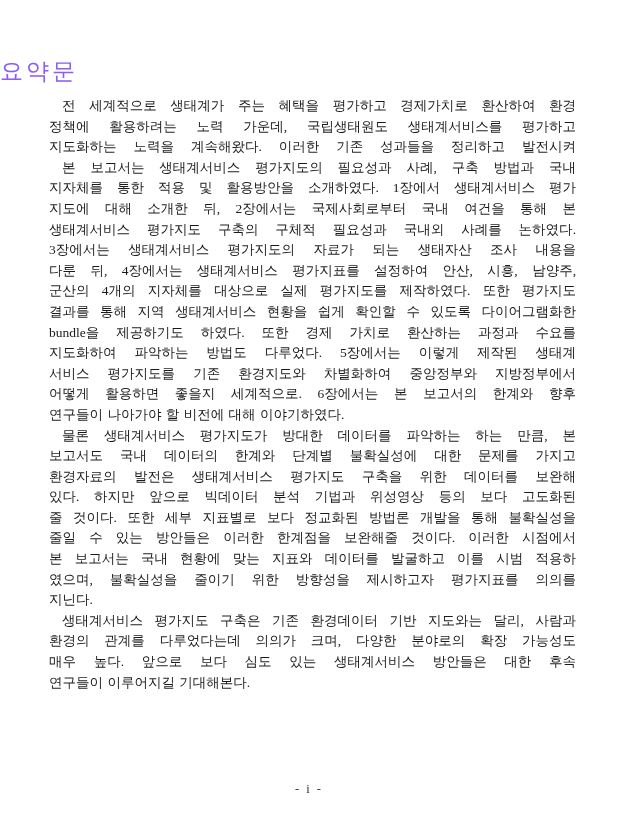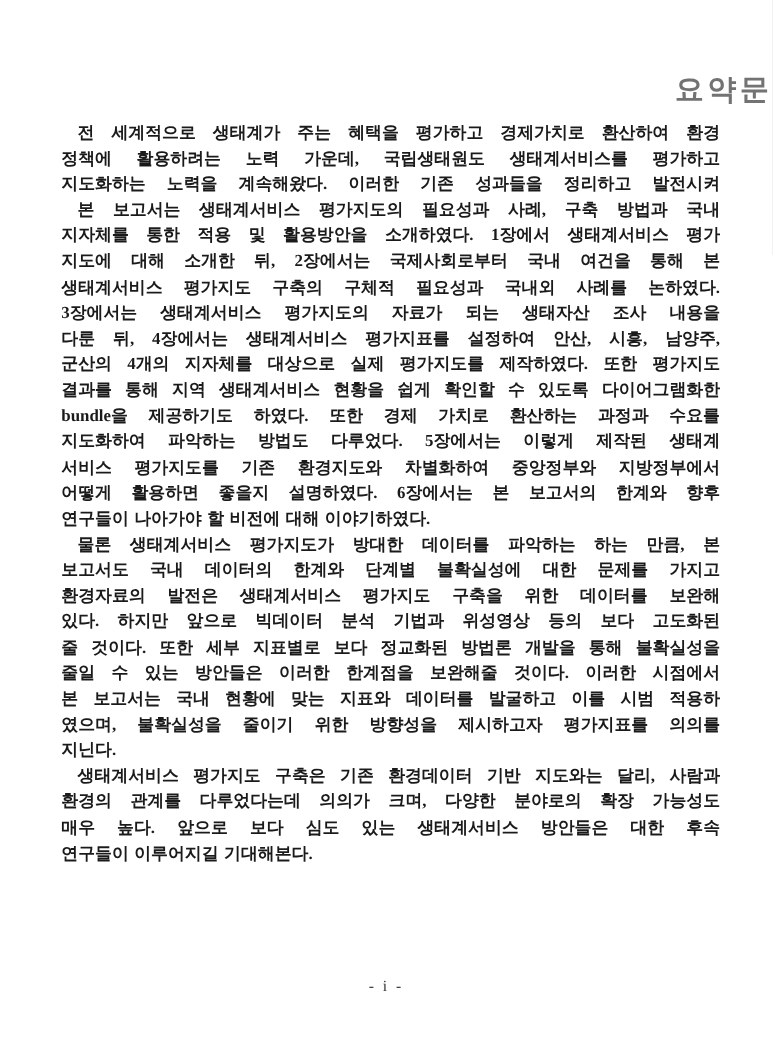--- a/index.html
+++ b/index.html
@@ -16,36 +16,35 @@
     font-family: "Liberation Serif", "DejaVu Serif", serif;
     color: #1a1a1a;
     overflow: hidden;
   }
   .title {
     position: absolute;
     top: 56px;
     left: 0;
     width: 100%;
     margin: 0;
-    text-align: right;
+    text-align: left;
     font-size: 23px;
-    font-weight: bold;
+    font-weight: normal;
     letter-spacing: 3px;
-    color: #737373;
+    color: #8b5cf6;
   }
   .body {
     position: absolute;
     top: 96px;
     left: 49px;
     width: 527px;
   }
   .para {
     margin: 0;
     padding: 0;
-    font-weight: bold;
   }
   .line {
     height: 20.6px;
     line-height: 20.6px;
     font-size: 13.5px;
     text-align: justify;
     text-align-last: justify;
     white-space: nowrap;
     overflow: hidden;
     word-spacing: 1px;
@@ -84,21 +83,21 @@
         <div class="line">지자체를 통한 적용 및 활용방안을 소개하였다. 1장에서 생태계서비스 평가</div>
         <div class="line">지도에 대해 소개한 뒤, 2장에서는 국제사회로부터 국내 여건을 통해 본</div>
         <div class="line">생태계서비스 평가지도 구축의 구체적 필요성과 국내외 사례를 논하였다.</div>
         <div class="line">3장에서는 생태계서비스 평가지도의 자료가 되는 생태자산 조사 내용을</div>
         <div class="line">다룬 뒤, 4장에서는 생태계서비스 평가지표를 설정하여 안산, 시흥, 남양주,</div>
         <div class="line">군산의 4개의 지자체를 대상으로 실제 평가지도를 제작하였다. 또한 평가지도</div>
         <div class="line">결과를 통해 지역 생태계서비스 현황을 쉽게 확인할 수 있도록 다이어그램화한</div>
         <div class="line">bundle을 제공하기도 하였다. 또한 경제 가치로 환산하는 과정과 수요를</div>
         <div class="line">지도화하여 파악하는 방법도 다루었다. 5장에서는 이렇게 제작된 생태계</div>
         <div class="line">서비스 평가지도를 기존 환경지도와 차별화하여 중앙정부와 지방정부에서</div>
-        <div class="line">어떻게 활용하면 좋을지 설명하였다. 6장에서는 본 보고서의 한계와 향후</div>
+        <div class="line">어떻게 활용하면 좋을지 세계적으로. 6장에서는 본 보고서의 한계와 향후</div>
         <div class="line last">연구들이 나아가야 할 비전에 대해 이야기하였다.</div>
       </div>
       <div class="para">
         <div class="line first">물론 생태계서비스 평가지도가 방대한 데이터를 파악하는 하는 만큼, 본</div>
         <div class="line">보고서도 국내 데이터의 한계와 단계별 불확실성에 대한 문제를 가지고</div>
         <div class="line">환경자료의 발전은 생태계서비스 평가지도 구축을 위한 데이터를 보완해</div>
         <div class="line">있다. 하지만 앞으로 빅데이터 분석 기법과 위성영상 등의 보다 고도화된</div>
         <div class="line">줄 것이다. 또한 세부 지표별로 보다 정교화된 방법론 개발을 통해 불확실성을</div>
         <div class="line">줄일 수 있는 방안들은 이러한 한계점을 보완해줄 것이다. 이러한 시점에서</div>
         <div class="line">본 보고서는 국내 현황에 맞는 지표와 데이터를 발굴하고 이를 시범 적용하</div>

